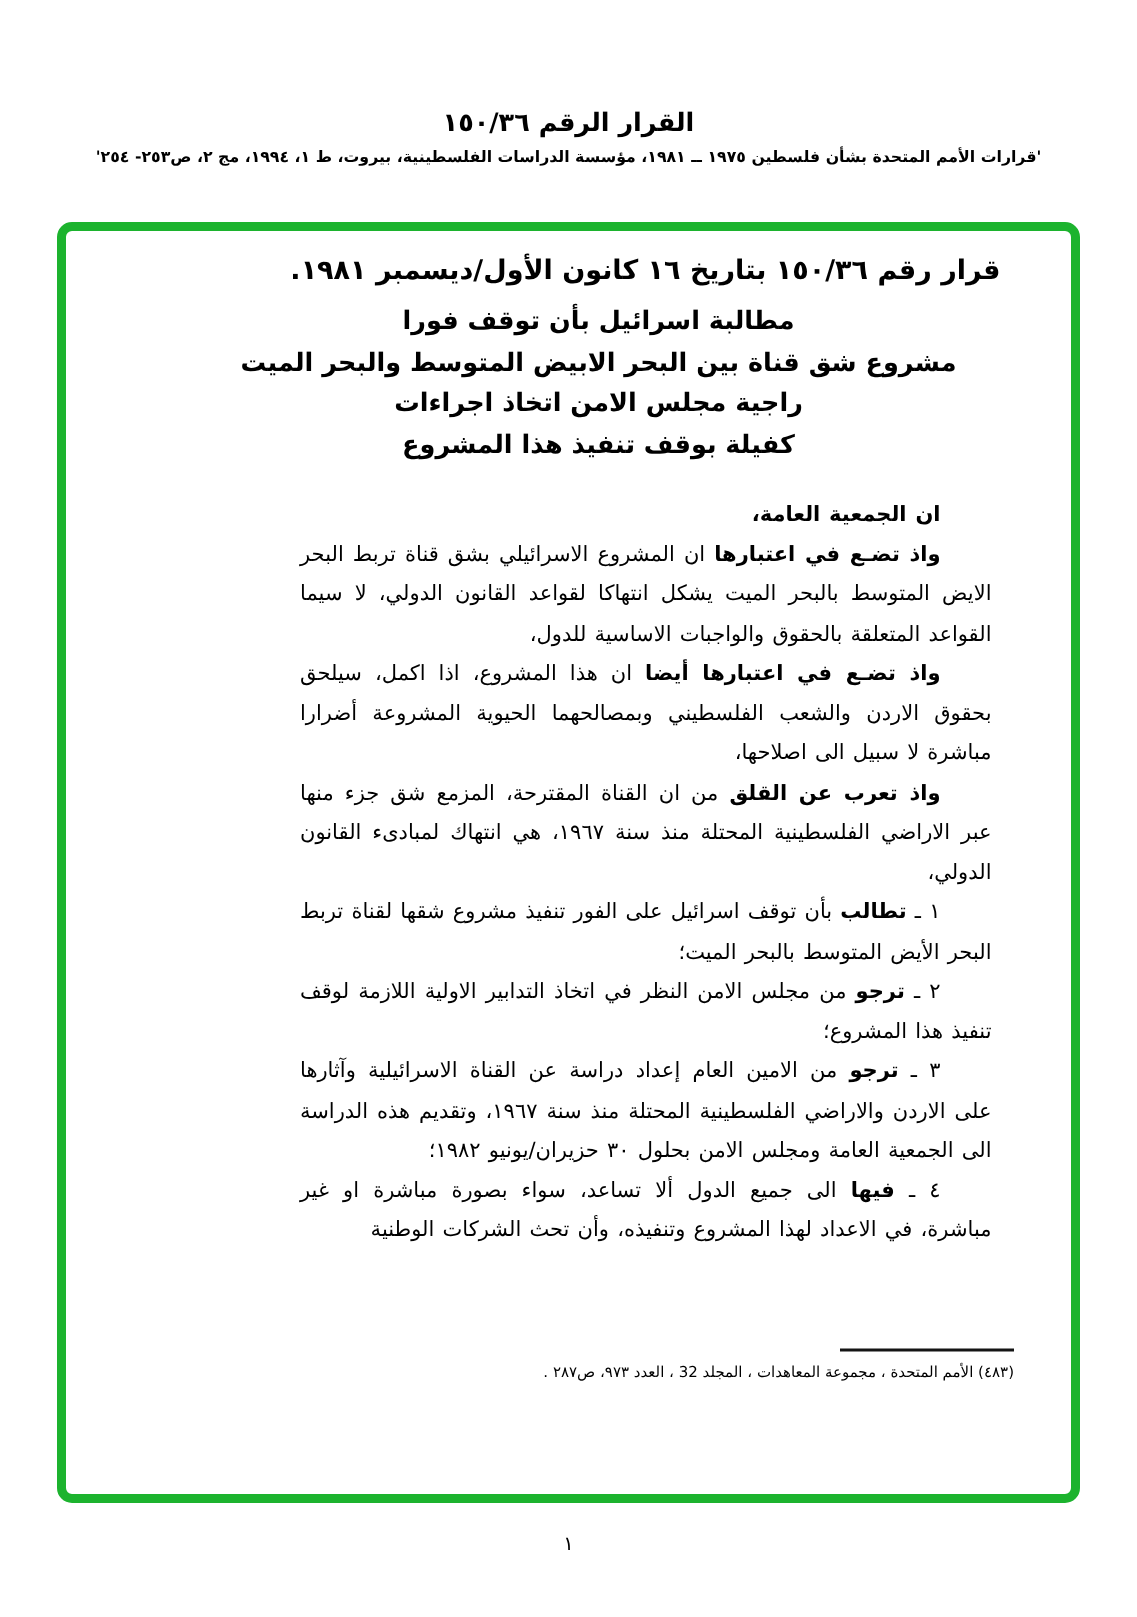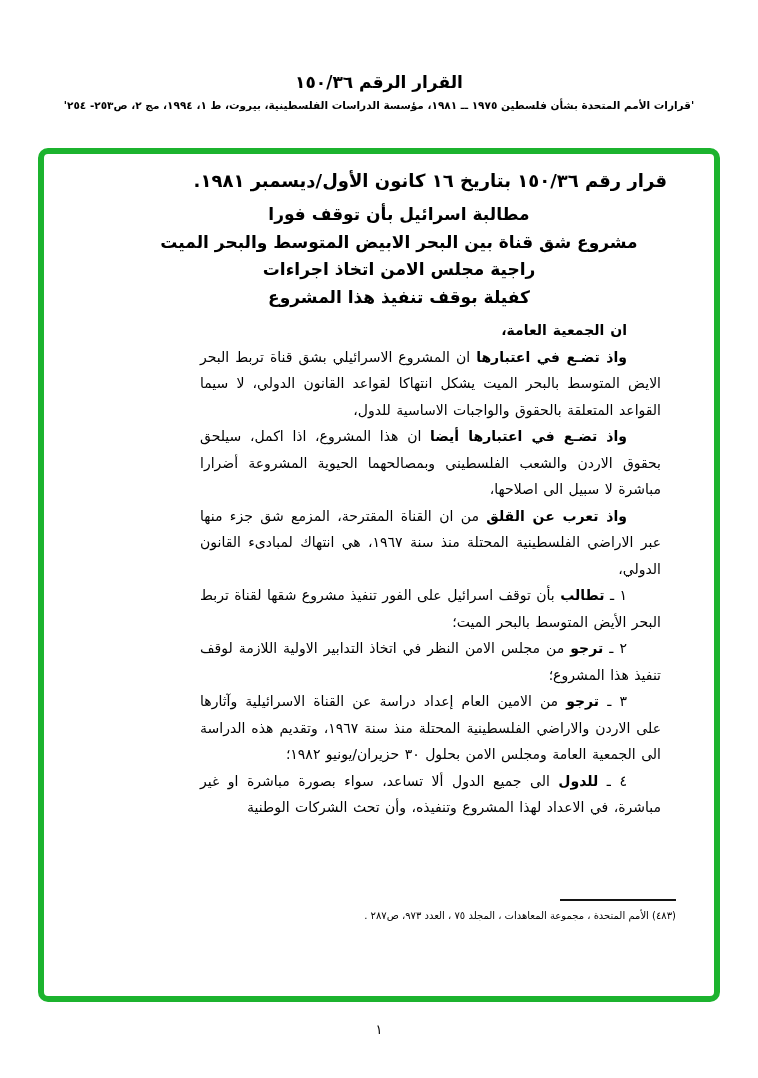--- a/index.html
+++ b/index.html
@@ -37,21 +37,21 @@
     text-align:right;font-size:18px;font-weight:bold;line-height:26px;
   }
   .res-title-block{padding-left:40px;}
   .res-title{
     margin:0;text-align:center;
     font-size:17px;font-weight:bold;line-height:27.5px;
   }
   
   .res-body{
     direction:rtl;
-    margin:6px 53px 0 156px;
+    margin:19px 53px 0 156px;
   }
   .res-body p{
     margin:0;
     font-size:14px;line-height:26.5px;
     text-align:justify;text-align-last:right;
     text-indent:34px;
     word-spacing:1px;
   }
   .res-body b{font-weight:bold;}
   .fnref{
@@ -107,25 +107,25 @@
       <p><b>واذ تضـع في اعتبارها أيضا</b><span> ان هذا المشروع، اذا اكمل، سيلحق بحقوق الاردن والشعب الفلسطيني وبمصالحهما الحيوية المشروعة أضرارا مباشرة لا سبيل الى اصلاحها،</span></p>
 
       <p><b>واذ تعرب عن القلق</b><span> من ان القناة المقترحة، المزمع شق جزء منها عبر الاراضي الفلسطينية المحتلة منذ سنة ١٩٦٧، هي انتهاك لمبادىء القانون الدولي،</span></p>
 
       <p><span>١ ـ </span><b>تطالب</b><span> بأن توقف اسرائيل على الفور تنفيذ مشروع شقها لقناة تربط البحر الأيض المتوسط بالبحر الميت؛</span></p>
 
       <p><span>٢ ـ </span><b>ترجو</b><span> من مجلس الامن النظر في اتخاذ التدابير الاولية اللازمة لوقف تنفيذ هذا المشروع؛</span></p>
 
       <p><span>٣ ـ </span><b>ترجو</b><span> من الامين العام إعداد دراسة عن القناة الاسرائيلية وآثارها على الاردن والاراضي الفلسطينية المحتلة منذ سنة ١٩٦٧، وتقديم هذه الدراسة الى الجمعية العامة ومجلس الامن بحلول ٣٠ حزيران/يونيو ١٩٨٢؛</span></p>
 
-      <p><span>٤ ـ </span><b>للدول</b><span> الى جميع الدول ألا تساعد، سواء بصورة مباشرة او غير مباشرة، في الاعداد لهذا المشروع وتنفيذه، وأن تحث الشركات الوطنية</span></p>
+      <p><span>٤ ـ </span><b>فيها</b><span> الى جميع الدول ألا تساعد، سواء بصورة مباشرة او غير مباشرة، في الاعداد لهذا المشروع وتنفيذه، وأن تحث الشركات الوطنية</span></p>
     </div>
 
     <div class="footnote-area">
       <div class="fn-rule"></div>
-      <p class="fn-text"><span>(٤٨٣) </span><span>الأمم المتحدة ، مجموعة المعاهدات ، المجلد ٧٥ ، العدد ٩٧٣، ص٢٨٧ .</span></p>
+      <p class="fn-text"><span>(٤٨٣) </span><span>الأمم المتحدة ، مجموعة المعاهدات ، المجلد 32 ، العدد ٩٧٣، ص٢٨٧ .</span></p>
     </div>
 
   </div>
 
   <div class="page-number">١</div>
 
 </div>
 
 </body></html>

